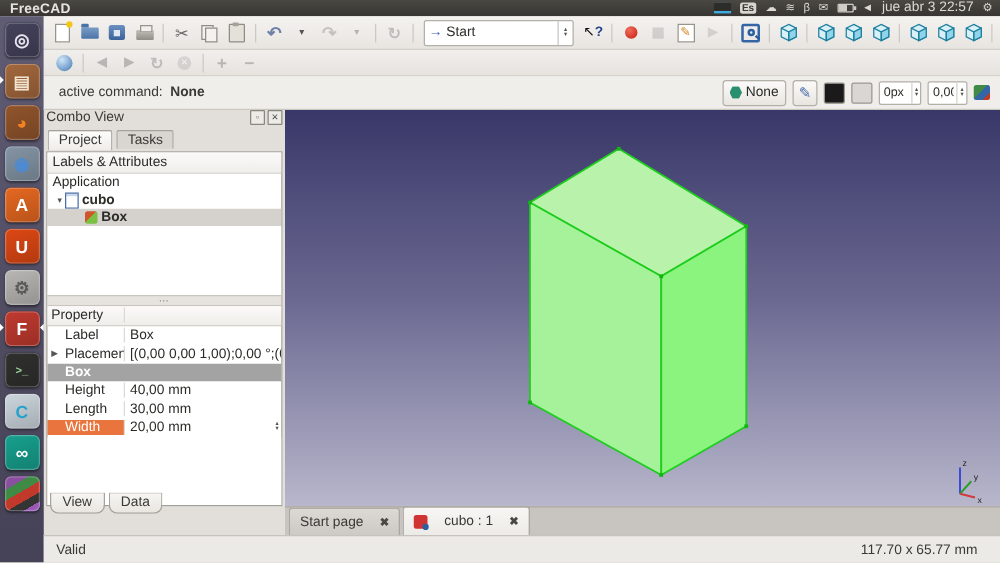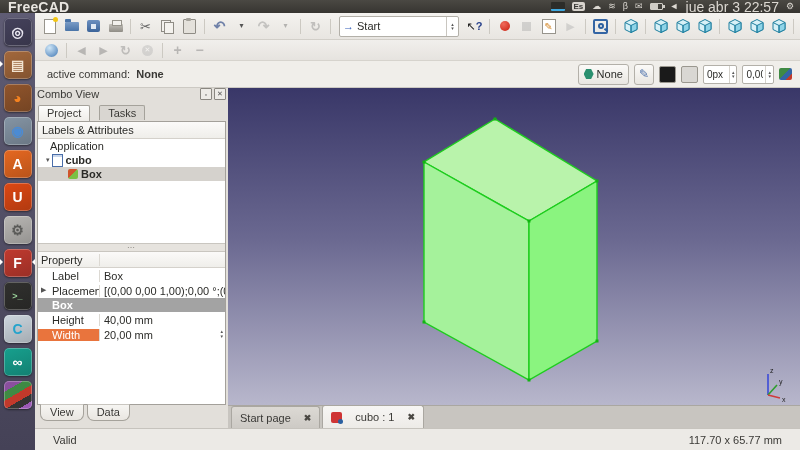--- a/index.html
+++ b/index.html
@@ -3,29 +3,29 @@
 <meta charset="utf-8">
 <style>
   html,body{margin:0;padding:0}
   body{width:800px;height:450px;position:relative;overflow:hidden;
        font-family:"Liberation Sans",sans-serif;font-size:11px;color:#2b2b28;
        background:#e2dfda;-webkit-font-smoothing:antialiased}
   .abs{position:absolute}
   
   #top-panel{left:0;top:0;width:800px;height:13px;background:linear-gradient(#4a4843,#373531);
              display:flex;align-items:center;color:#e8e5e0}
-  #app-title{font-weight:bold;font-size:14px;margin-left:8px;letter-spacing:.2px}
+  #app-title{font-weight:bold;font-size:11px;margin-left:8px;letter-spacing:.2px}
   #tray{margin-left:auto;display:flex;align-items:center;gap:7px;padding-right:6px;font-size:9px;color:#dcd8d2}
   .trayi{display:flex;align-items:center;justify-content:center;line-height:1}
   .kbd{background:#d8d4ce;color:#3a3936;font-weight:bold;font-size:8px;padding:0 2px;border-radius:2px;height:9px;display:flex;align-items:center}
   .ic-mon{width:14px;height:9px;background:#2c2c29;border-radius:1px;
           background-image:linear-gradient(0deg,#3fa9e0 2px,transparent 2px);background-size:3px 100%;background-position:0 100%}
   .ic-batt{width:11px;height:5px;border:1px solid #cfccc6;border-radius:1px;position:relative;background:linear-gradient(90deg,#cfccc6 0 60%,transparent 60%)}
   .ic-batt:after{content:'';position:absolute;right:-3px;top:1px;width:2px;height:3px;background:#cfccc6}
-  #clock{font-size:14px;white-space:nowrap}
+  #clock{font-size:11px;white-space:nowrap}
   
   #launcher{left:0;top:13px;width:35px;height:437px;background:linear-gradient(180deg,#5f5c74 0%,#504d63 55%,#454257 100%);
             display:flex;flex-direction:column;align-items:center;padding-top:2px;box-sizing:border-box}
   .lrow{position:relative;width:35px;height:33px;display:flex;align-items:center;justify-content:center;flex:0 0 auto}
   .tile{width:28px;height:28px;border-radius:5px;display:flex;align-items:center;justify-content:center;
         font-weight:bold;font-size:14px;box-shadow:inset 0 0 0 1px rgba(255,255,255,.25),0 1px 2px rgba(0,0,0,.45)}
   .runmark{position:absolute;left:0;top:13px;width:0;height:0;border-left:3px solid #fff;border-top:3px solid transparent;border-bottom:3px solid transparent}
   .focmark{position:absolute;right:0;top:13px;width:0;height:0;border-right:3px solid #fff;border-top:3px solid transparent;border-bottom:3px solid transparent}
   .tile-stack{background:linear-gradient(150deg,#8a4f9e 0 25%,#3f8a44 25% 45%,#c1392b 45% 65%,#343434 65% 82%,#9b59b6 82%)}
   
@@ -77,59 +77,59 @@
   .spin{height:17px;border:1px solid #b3b0a9;border-radius:2px;background:#fff;display:flex;align-items:center;padding:0 0 0 3px;font-size:10px}
   .spin .val{overflow:hidden;white-space:nowrap;display:inline-block}
   .spinbtns2{display:flex;flex-direction:column;font-size:5px;line-height:4px;color:#555;padding:0 2px;border-left:1px solid #d5d2cc;margin-left:2px;height:100%;justify-content:center}
   .ic-hex{width:10px;height:10px;background:#2a8f6f;clip-path:polygon(25% 0,75% 0,100% 50%,75% 100%,25% 100%,0 50%)}
   .ic-grp{width:13px;height:12px;border-radius:2px;background:linear-gradient(135deg,#3f8a44 0 45%,#3465a4 45% 75%,#c1392b 75%)}
   
   #combo-view{left:37px;top:88px;width:189px;height:317px}
   #cv-titlebar{height:16px;display:flex;}
   #cv-title{color:#3a3936}
   .winbtn{width:10px;height:10px;border:1px solid #8a8781;background:#edebe7;font-size:7px;display:flex;align-items:center;justify-content:center;color:#555;border-radius:1px}
-  #cv-tabs{height:17px;display:flex;align-items:center;gap:9px;padding-left:1px}
+  #cv-tabs{height:17px;display:flex;align-items:flex-start;gap:3px;padding-left:1px}
   .cvtab{border:1px solid #a5a29b;border-bottom:none;border-radius:2px 2px 0 0;padding:1px 8px 1px;background:#d9d6d1;color:#3a3936}
   .cvtab.active{background:linear-gradient(#fdfdfc,#efede9);padding-bottom:2px}
   #cv-frame{position:absolute;left:0;top:33px;right:0;bottom:0;background:#fff;border:1px solid #a3a09a;box-sizing:border-box;display:flex;flex-direction:column}
   .hdr{height:16px;background:linear-gradient(#fbfaf9,#efeeea);border-bottom:1px solid #d4d1cb;display:flex;align-items:center;padding-left:4px;color:#2b2b28;flex:0 0 auto}
   .trow{height:14px;display:flex;align-items:center;flex:0 0 auto}
   .ic-doc{width:9px;height:11px;background:#fff;border:1px solid #4a6ea9;box-shadow:inset 0 2px 0 #c9d6ea;margin-right:3px}
   .ic-box3{width:10px;height:10px;border-radius:2px;background:linear-gradient(135deg,#d0552b 0 45%,#7bc043 45%);margin-right:3px}
   #tree-fill{flex:1 1 auto;background:#fff}
   #splitter{height:7px;background:#e6e3de;border-top:1px solid #c9c6c0;border-bottom:1px solid #c9c6c0;
             display:flex;align-items:center;justify-content:center;color:#8a8781;font-size:8px;letter-spacing:1px;flex:0 0 auto}
   #prop-hdr{display:flex;flex:0 0 auto;height:15px;background:linear-gradient(#fbfaf9,#efeeea);border-bottom:1px solid #d4d1cb;align-items:center}
   .pcol1{width:62px;padding-left:4px;box-sizing:border-box;border-right:1px solid #dcd9d3;overflow:hidden;white-space:nowrap}
   .pcol2{flex:1;padding-left:4px;overflow:hidden;white-space:nowrap}
   .prow{height:15px;display:flex;align-items:center;flex:0 0 auto;position:relative}
   .prow .pcol1{padding-left:14px}
   .pgroup{height:14px;background:#a3a3a3;color:#fff;font-weight:bold;display:flex;align-items:center;padding-left:14px;flex:0 0 auto}
   .pexp{position:absolute;left:3px;top:3px;font-size:7px;color:#555}
   .prow.hl .pcol1{background:#e9743d;color:#fff}
   .pspin{position:absolute;right:2px;top:2px;display:flex;flex-direction:column;font-size:5px;line-height:4.5px;color:#555}
   
-  #vd-tabs{left:40px;top:404px;display:flex;gap:3px}
+  #vd-tabs{left:40px;top:394px;display:flex;gap:3px}
   .vdtab{border:1px solid #a5a29b;border-top:1px solid #c9c6c0;border-radius:0 0 7px 7px;background:linear-gradient(#f6f5f2,#e9e6e1);
          padding:1px 9px 2px;color:#3a3936}
   
   #viewport{left:228px;top:88px;width:572px;height:317px;background:linear-gradient(180deg,#393768 0%,#6b6991 48%,#b8b7cc 100%)}
   
   #mdibar{left:228px;top:405px;width:572px;height:23px;background:#c8c5c0;border-top:1px solid #aaa7a1;
           display:flex;align-items:flex-end;gap:2px;padding-left:3px;box-sizing:border-box}
   .mtab{height:21px;display:flex;align-items:center;gap:13px;padding:0 8px;border:1px solid #aaa7a1;border-bottom:none;
         border-radius:3px 3px 0 0;background:linear-gradient(#dcd9d4,#cdcac5);color:#3a3936}
   .mtab.active{background:linear-gradient(#f7f6f4,#edebe7);height:22px}
   .mclose{font-size:9px;color:#4a4843;font-weight:bold}
   .ic-fc{width:11px;height:11px;background:#cf3434;border-radius:2px;position:relative}
   .ic-fc:after{content:'';position:absolute;right:-1px;bottom:-1px;width:5px;height:5px;border-radius:50%;background:#2a5fa0}
   
   #statusbar{left:35px;top:428px;width:765px;height:22px;background:#eceae6;border-top:1px solid #c6c3bd;
              display:flex;align-items:center;box-sizing:border-box;color:#3a3936}
-  #status-msg{margin-left:18px}
+  #status-msg{margin-left:10px}
   #status-dim{margin-left:auto;margin-right:18px}
 </style>
 </head>
 <body>
 
 <div id="top-panel" class="abs">
   <span id="app-title">FreeCAD</span>
   <span id="tray">
       <span class="trayi">
         <span class="ic-mon"></span>
@@ -416,21 +416,21 @@
           <span>✕</span>
         </span>
     </span>
   </div>
   <div id="cv-tabs">
     <span class="cvtab active">Project</span>
     <span class="cvtab">Tasks</span>
   </div>
   <div id="cv-frame">
     <div class="hdr">Labels &amp; Attributes</div>
-    <div class="trow" style="padding-left:12px">
+    <div class="trow" style="padding-left:4px">
       <span>Application</span>
     </div>
     <div class="trow" style="padding-left:8px">
       <span style="font-size:7px;color:#555;margin-right:2px">▾</span>
       <span class="ic-doc"></span>
       <b>cubo</b>
     </div>
     <div class="trow" style="padding-left:30px;background:#d5d2cd">
       <span class="ic-box3"></span>
       <b>Box</b>
@@ -448,20 +448,24 @@
     </div>
     <div class="prow">
       <span class="pexp">▶</span>
       <span class="pcol1">Placement</span>
       <span class="pcol2">[(0,00 0,00 1,00);0,00 °;(0,0...</span>
     </div>
     <div class="pgroup">Box</div>
     <div class="prow">
       <span class="pcol1">Height</span>
       <span class="pcol2">40,00 mm</span>
+    </div>
+    <div class="prow">
+      <span class="pcol1">Length</span>
+      <span class="pcol2">30,00 mm</span>
     </div>
     <div class="prow hl">
       <span class="pcol1">Width</span>
       <span class="pcol2">20,00 mm</span>
       <span class="pspin">
         <span>▴</span>
         <span>▾</span>
       </span>
     </div>
     <div style="flex:1;background:#fff"></div>

